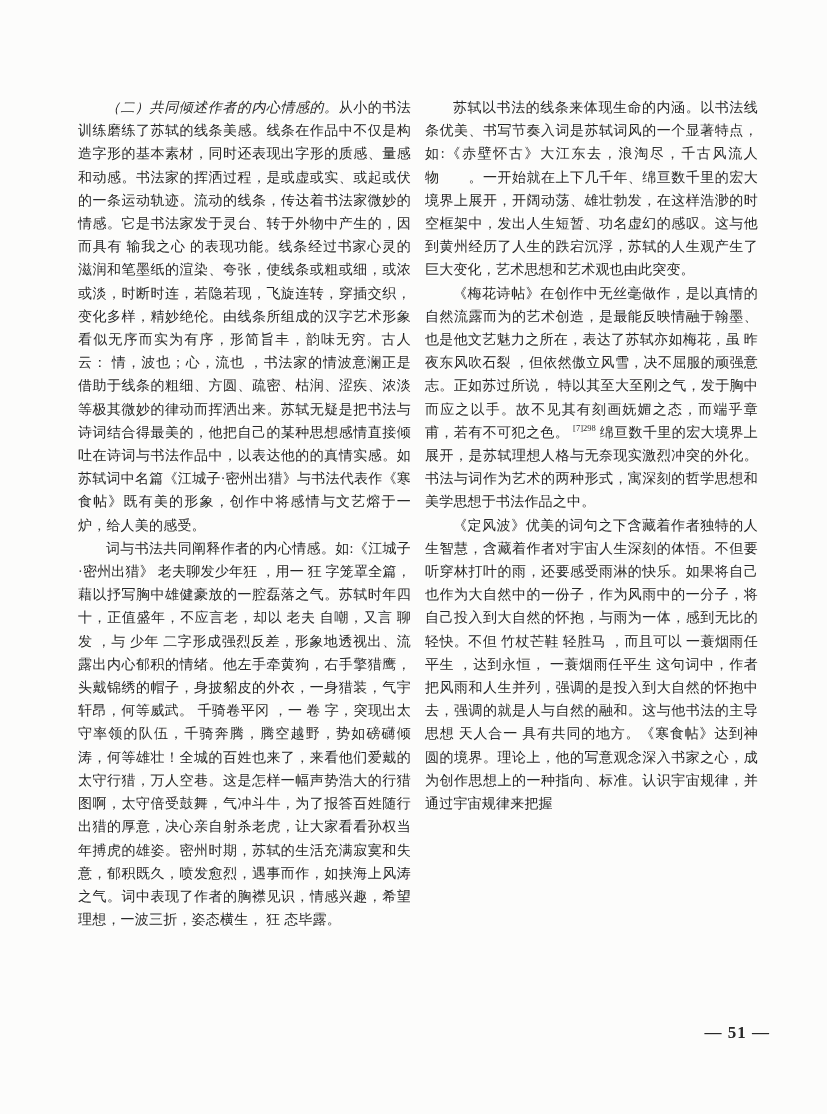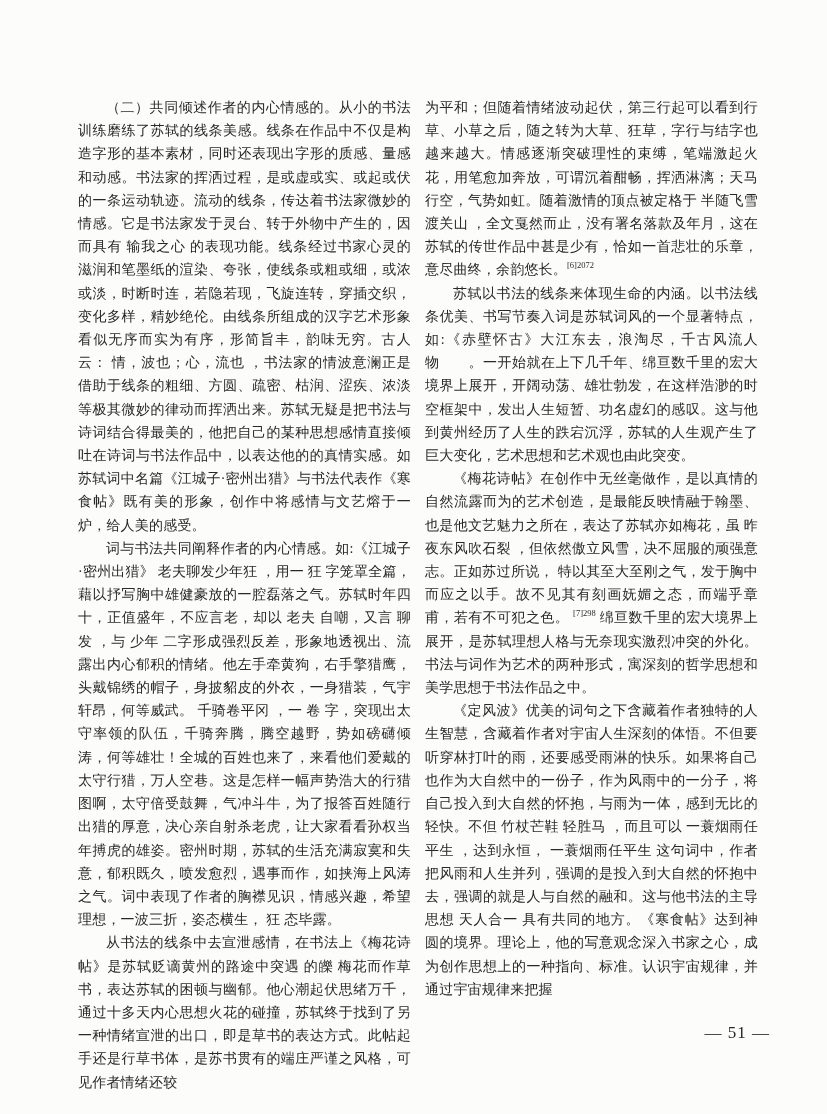--- a/index.html
+++ b/index.html
@@ -30,45 +30,43 @@
   }
   #col-left  { left: 78px; }
   #col-right { left: 425px; }
   .para {
     margin: 0;
     padding: 0;
     text-indent: 2em;
   }
   .para.no-indent { text-indent: 0; }
   .para.heading { font-weight: bold; }
-  .kai { }
+  .kai { font-style: italic; }
   sup.cite {
     font-size: 8.5px;
     line-height: 0;
     vertical-align: super;
     letter-spacing: 0;
   }
   .footer {
     position: absolute;
     top: 1023px;
     right: 57px;
-    font-weight: normal;
+    font-weight: bold;
     font-size: 17px;
     letter-spacing: 1px;
   }
 </style>
 </head>
 <body>
 
 <div class="page">
   <div id="col-left" class="column">
       <p class="para"><span class="kai">（二）共同倾述作者的内心情感的。</span><span>从小的书法训练磨练了苏轼的线条美感。线条在作品中不仅是构造字形的基本素材，同时还表现出字形的质感、量感和动感。书法家的挥洒过程，是或虚或实、或起或伏的一条运动轨迹。流动的线条，传达着书法家微妙的情感。它是书法家发于灵台、转于外物中产生的，因而具有 输我之心 的表现功能。线条经过书家心灵的滋润和笔墨纸的渲染、夸张，使线条或粗或细，或浓或淡，时断时连，若隐若现，飞旋连转，穿插交织，变化多样，精妙绝伦。由线条所组成的汉字艺术形象看似无序而实为有序，形简旨丰，韵味无穷。古人云： 情，波也；心，流也 ，书法家的情波意澜正是借助于线条的粗细、方圆、疏密、枯润、涩疾、浓淡等极其微妙的律动而挥洒出来。苏轼无疑是把书法与诗词结合得最美的，他把自己的某种思想感情直接倾吐在诗词与书法作品中，以表达他的的真情实感。如苏轼词中名篇《江城子·密州出猎》与书法代表作《寒食帖》既有美的形象，创作中将感情与文艺熔于一炉，给人美的感受。</span></p>
       <p class="para"><span>词与书法共同阐释作者的内心情感。如:《江城子·密州出猎》 老夫聊发少年狂 ，用一 狂 字笼罩全篇，藉以抒写胸中雄健豪放的一腔磊落之气。苏轼时年四十，正值盛年，不应言老，却以 老夫 自嘲，又言 聊发 ，与 少年 二字形成强烈反差，形象地透视出、流露出内心郁积的情绪。他左手牵黄狗，右手擎猎鹰，头戴锦绣的帽子，身披貂皮的外衣，一身猎装，气宇轩昂，何等威武。 千骑卷平冈 ，一 卷 字，突现出太守率领的队伍，千骑奔腾，腾空越野，势如磅礴倾涛，何等雄壮！全城的百姓也来了，来看他们爱戴的太守行猎，万人空巷。这是怎样一幅声势浩大的行猎图啊，太守倍受鼓舞，气冲斗牛，为了报答百姓随行出猎的厚意，决心亲自射杀老虎，让大家看看孙权当年搏虎的雄姿。密州时期，苏轼的生活充满寂寞和失意，郁积既久，喷发愈烈，遇事而作，如挟海上风涛之气。词中表现了作者的胸襟见识，情感兴趣，希望理想，一波三折，姿态横生， 狂 态毕露。</span></p>
-      <p class="para"><span>从书法的线条中去宣泄感情，在书法上《梅花诗帖》是苏轼贬谪黄州的路途中突遇 的皪 梅花而作草书，表达苏轼的困顿与幽郁。他心潮起伏思绪万千，通过十多天内心思想火花的碰撞，苏轼终于找到了另一种情绪宣泄的出口，即是草书的表达方式。此帖起手还是行草书体，是苏书贯有的端庄严谨之风格，可见作者情绪还较</span></p>
     </div>
   <div id="col-right" class="column">
-      <p class="para no-indent"><span>为平和；但随着情绪波动起伏，第三行起可以看到行草、小草之后，随之转为大草、狂草，字行与结字也越来越大。情感逐渐突破理性的束缚，笔端激起火花，用笔愈加奔放，可谓沉着酣畅，挥洒淋漓；天马行空，气势如虹。随着激情的顶点被定格于 半随飞雪渡关山 ，全文戛然而止，没有署名落款及年月，这在苏轼的传世作品中甚是少有，恰如一首悲壮的乐章，意尽曲终，余韵悠长。</span><sup class="cite">[6]2072</sup></p>
       <p class="para"><span>苏轼以书法的线条来体现生命的内涵。以书法线条优美、书写节奏入词是苏轼词风的一个显著特点，如:《赤壁怀古》大江东去，浪淘尽，千古风流人物　　。一开始就在上下几千年、绵亘数千里的宏大境界上展开，开阔动荡、雄壮勃发，在这样浩渺的时空框架中，发出人生短暂、功名虚幻的感叹。这与他到黄州经历了人生的跌宕沉浮，苏轼的人生观产生了巨大变化，艺术思想和艺术观也由此突变。</span></p>
       <p class="para"><span>《梅花诗帖》在创作中无丝毫做作，是以真情的自然流露而为的艺术创造，是最能反映情融于翰墨、也是他文艺魅力之所在，表达了苏轼亦如梅花，虽 昨夜东风吹石裂 ，但依然傲立风雪，决不屈服的顽强意志。正如苏过所说， 特以其至大至刚之气，发于胸中而应之以手。故不见其有刻画妩媚之态，而端乎章甫，若有不可犯之色。 </span><sup class="cite">[7]298</sup><span> 绵亘数千里的宏大境界上展开，是苏轼理想人格与无奈现实激烈冲突的外化。书法与词作为艺术的两种形式，寓深刻的哲学思想和美学思想于书法作品之中。</span></p>
       <p class="para"><span>《定风波》优美的词句之下含藏着作者独特的人生智慧，含藏着作者对宇宙人生深刻的体悟。不但要听穿林打叶的雨，还要感受雨淋的快乐。如果将自己也作为大自然中的一份子，作为风雨中的一分子，将自己投入到大自然的怀抱，与雨为一体，感到无比的轻快。不但 竹杖芒鞋 轻胜马 ，而且可以 一蓑烟雨任平生 ，达到永恒， 一蓑烟雨任平生 这句词中，作者把风雨和人生并列，强调的是投入到大自然的怀抱中去，强调的就是人与自然的融和。这与他书法的主导思想 天人合一 具有共同的地方。《寒食帖》达到神圆的境界。理论上，他的写意观念深入书家之心，成为创作思想上的一种指向、标准。认识宇宙规律，并通过宇宙规律来把握</span></p>
     </div>
   <div class="footer">— 51 —</div>
 </div>
 
 </body></html>

